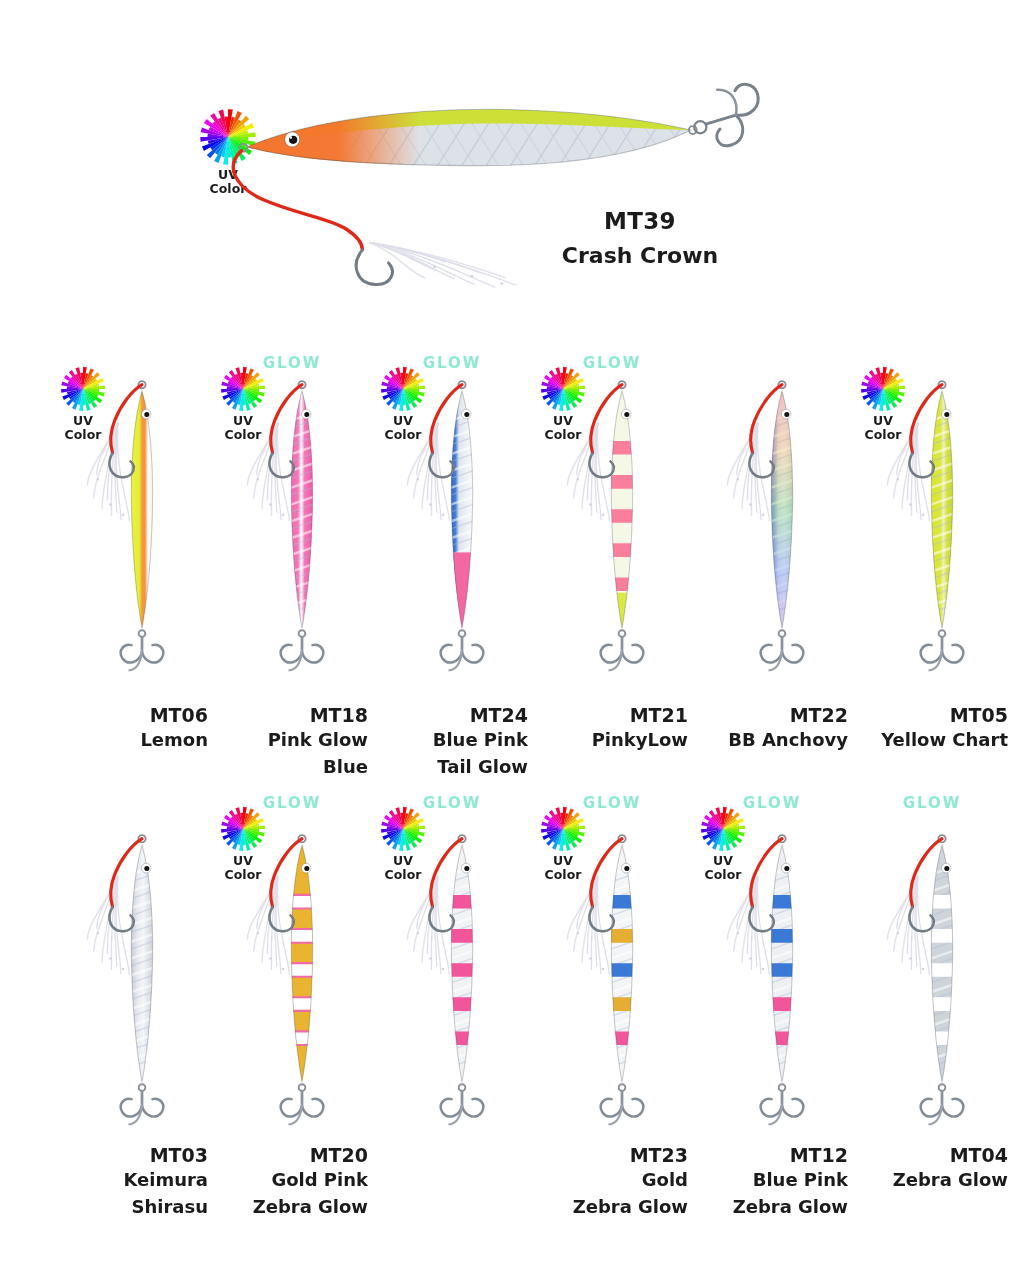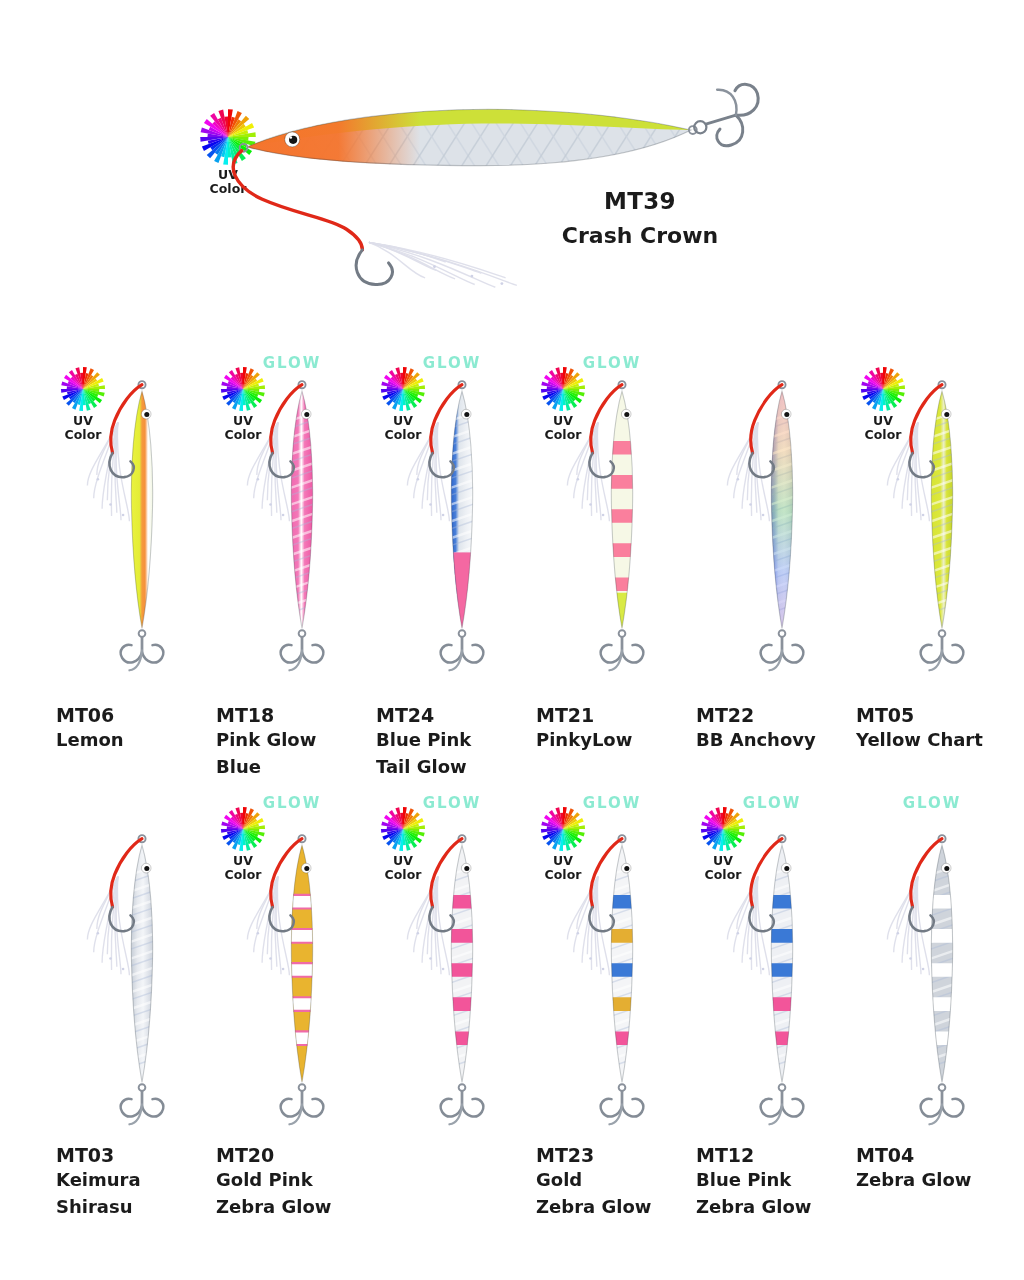--- a/index.html
+++ b/index.html
@@ -4,40 +4,40 @@
 <style>
   *{margin:0;padding:0;box-sizing:border-box;}
   html,body{background:#ffffff;}
   .page{position:relative;width:1024px;height:1280px;background:#fff;overflow:hidden;
         font-family:"DejaVu Sans","Liberation Sans",sans-serif;color:#1b1b1b;}
 
   
   .hero-art{position:absolute;left:200px;top:72px;width:600px;height:234px;}
   .hero-art svg{display:block;width:600px;height:234px;}
   .hero-uv{position:absolute;left:196px;top:108px;width:64px;text-align:center;}
-  .hero-label{position:absolute;left:495px;top:188px;width:290px;text-align:center;}
+  .hero-label{position:absolute;left:495px;top:208px;width:290px;text-align:center;}
   .hero-label .code{font-size:23px;font-weight:800;letter-spacing:.3px;}
   .hero-label .name{font-size:22px;font-weight:800;margin-top:9px;}
 
   
   .uv-wheel svg{display:block;margin:0 auto;}
   .uv-text{font-size:12.5px;font-weight:800;line-height:1.15;margin-top:2px;color:#1b1b1b;}
 
   
   .row{position:absolute;left:0;width:1024px;display:flex;justify-content:space-between;
        padding:0 16px 0 56px;}
   #row0{top:352px;height:436px;}
   #row1{top:792px;height:478px;}
   .card{position:relative;width:152px;flex:0 0 152px;}
   .glow-label{position:absolute;top:2px;width:100%;text-align:center;
               font-size:15px;font-weight:800;letter-spacing:2px;color:#8BEAD1;}
   .card .uv-badge{position:absolute;top:14px;left:-4px;width:62px;text-align:center;}
   .lure-wrap{position:absolute;top:20px;left:50%;transform:translateX(-50%);margin-left:10px;}
   #row1 .lure-wrap{top:34px;}
-  .card-label{position:absolute;top:352px;width:100%;text-align:left;white-space:nowrap;}
+  .card-label{position:absolute;top:352px;width:100%;text-align:right;white-space:nowrap;}
   .card-label .code{font-size:19px;font-weight:800;}
   .card-label .name{font-size:18px;font-weight:800;line-height:1.5;}
 </style>
 </head>
 <body>
 
 <div class="page" style="background: rgb(255, 255, 255);">
 
   <div>
     <div class="uv-badge hero-uv">

